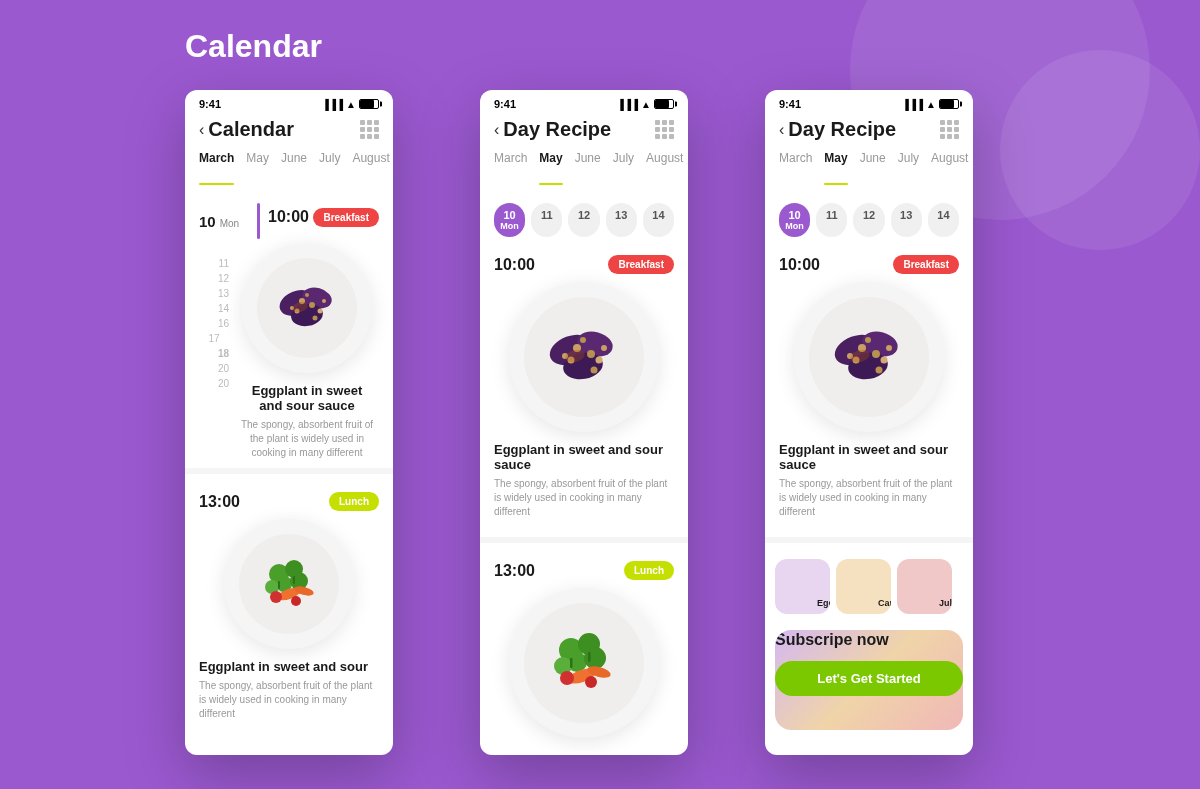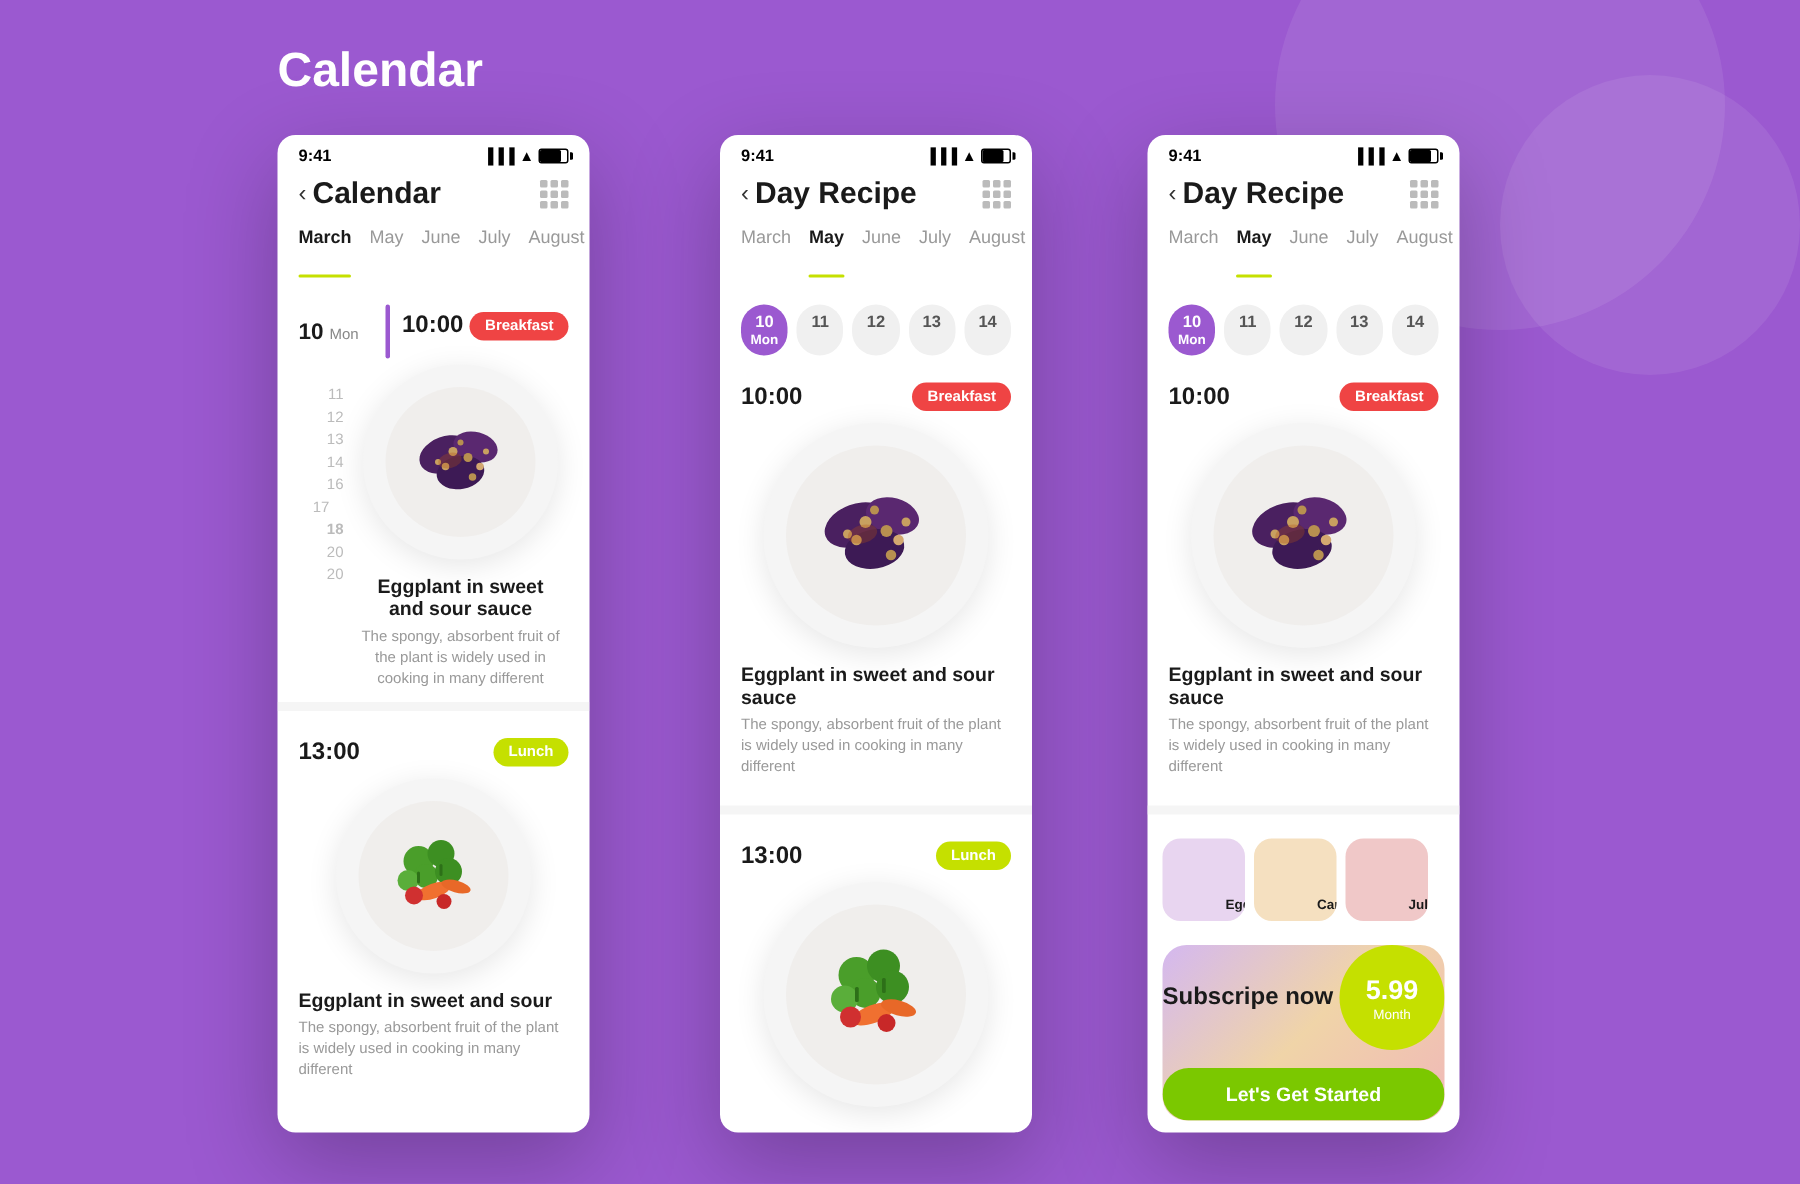--- a/index.html
+++ b/index.html
@@ -690,20 +690,16 @@
       <span class="cat-pill-label">Carrot</span>
     </div>
     <div class="cat-pill" style="background:#f0c8c8;">
       <span class="cat-pill-label">July</span>
     </div>
   </div>
 
   <div class="subscribe-card">
     <div class="subscribe-inner">
       <div class="subscribe-text">Subscripe now</div>
-      <div class="price-circle">
-        <span class="price-amount">5.99</span>
-        <span class="price-period">Month</span>
-      </div>
     </div>
     <div class="cta-btn">Let's Get Started</div>
   </div>
 </div>
 
 </body></html>

